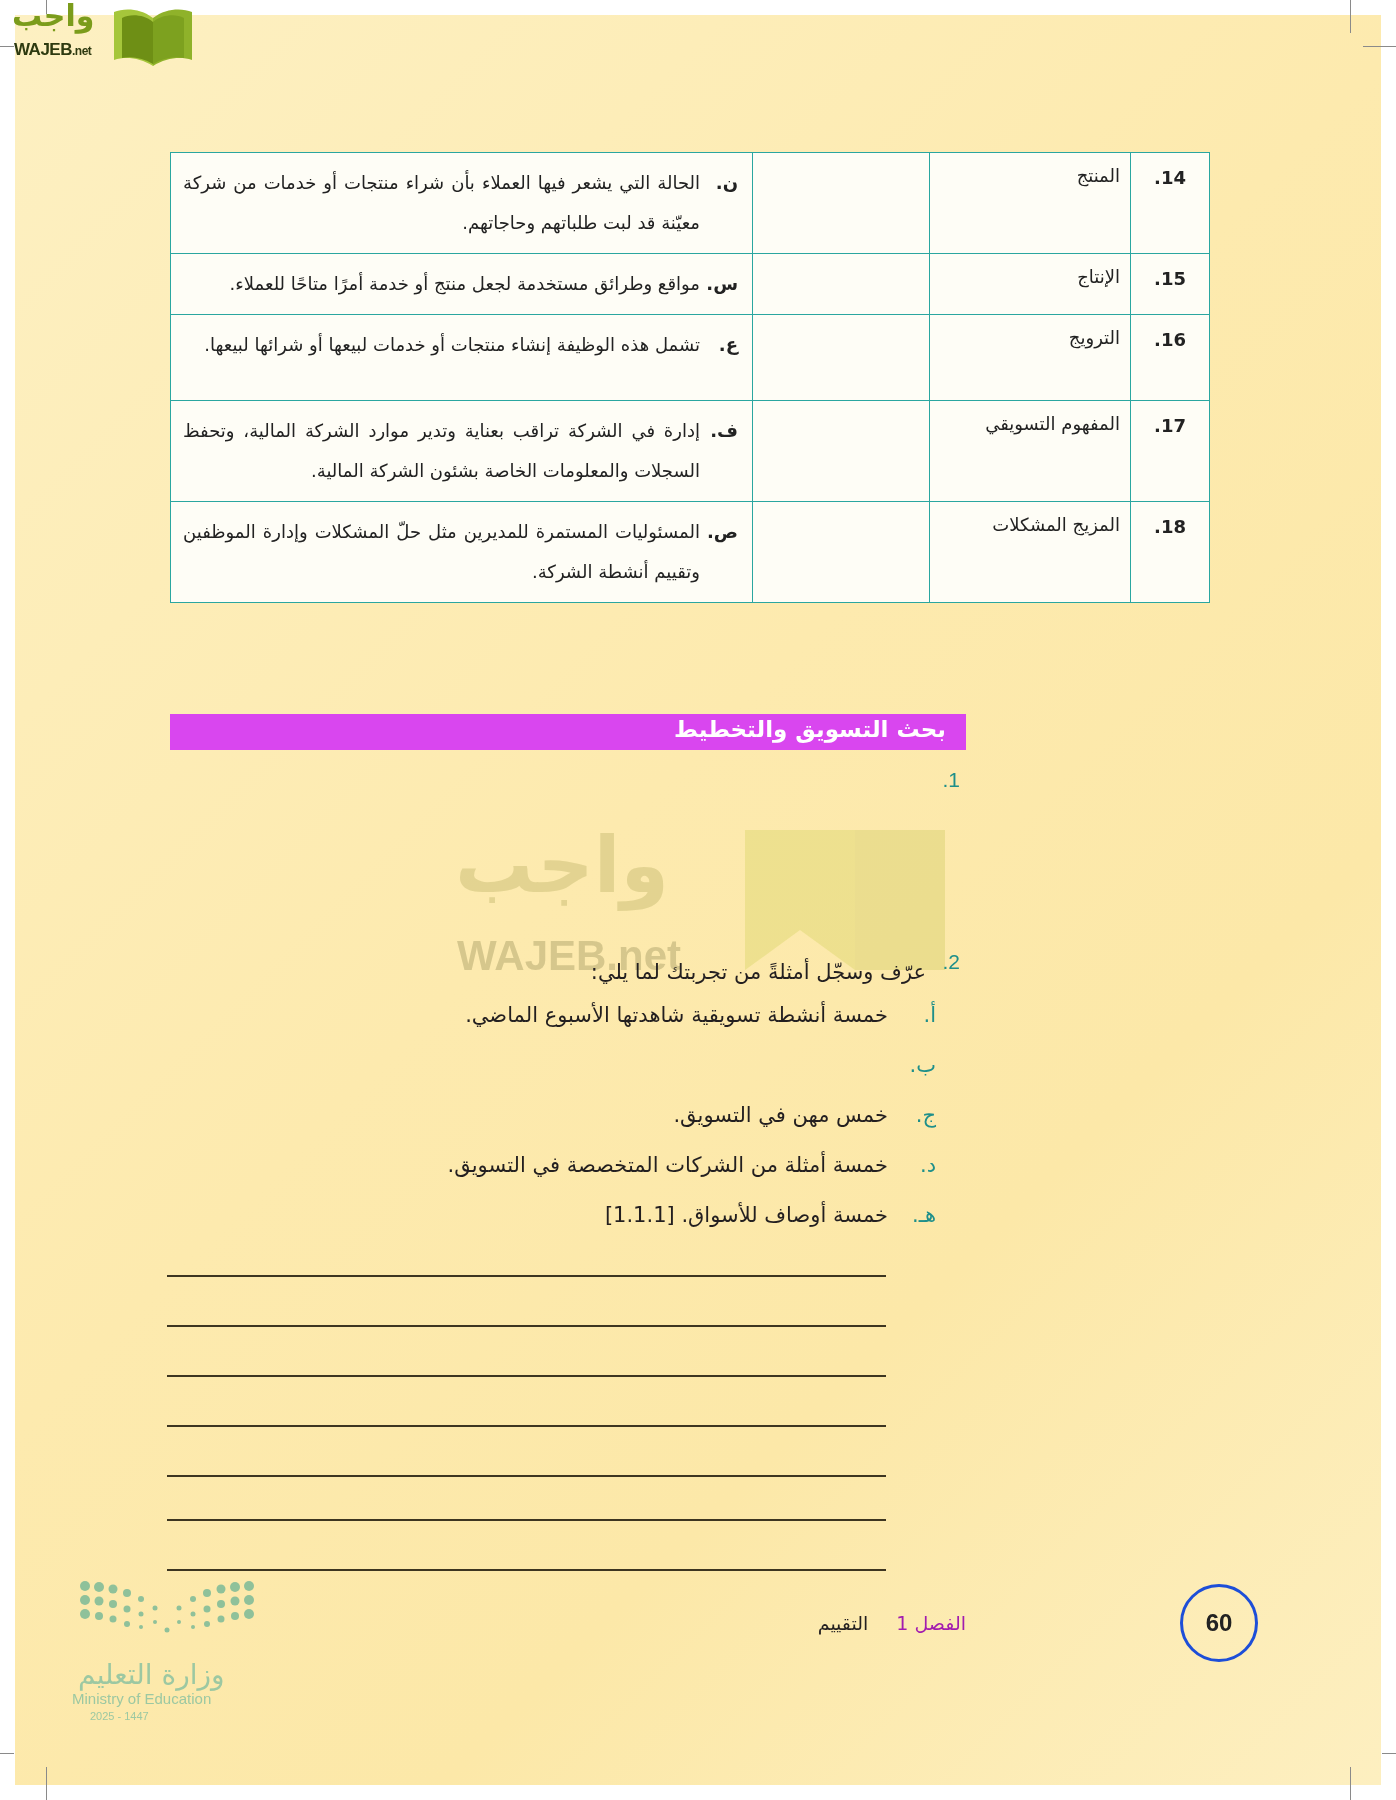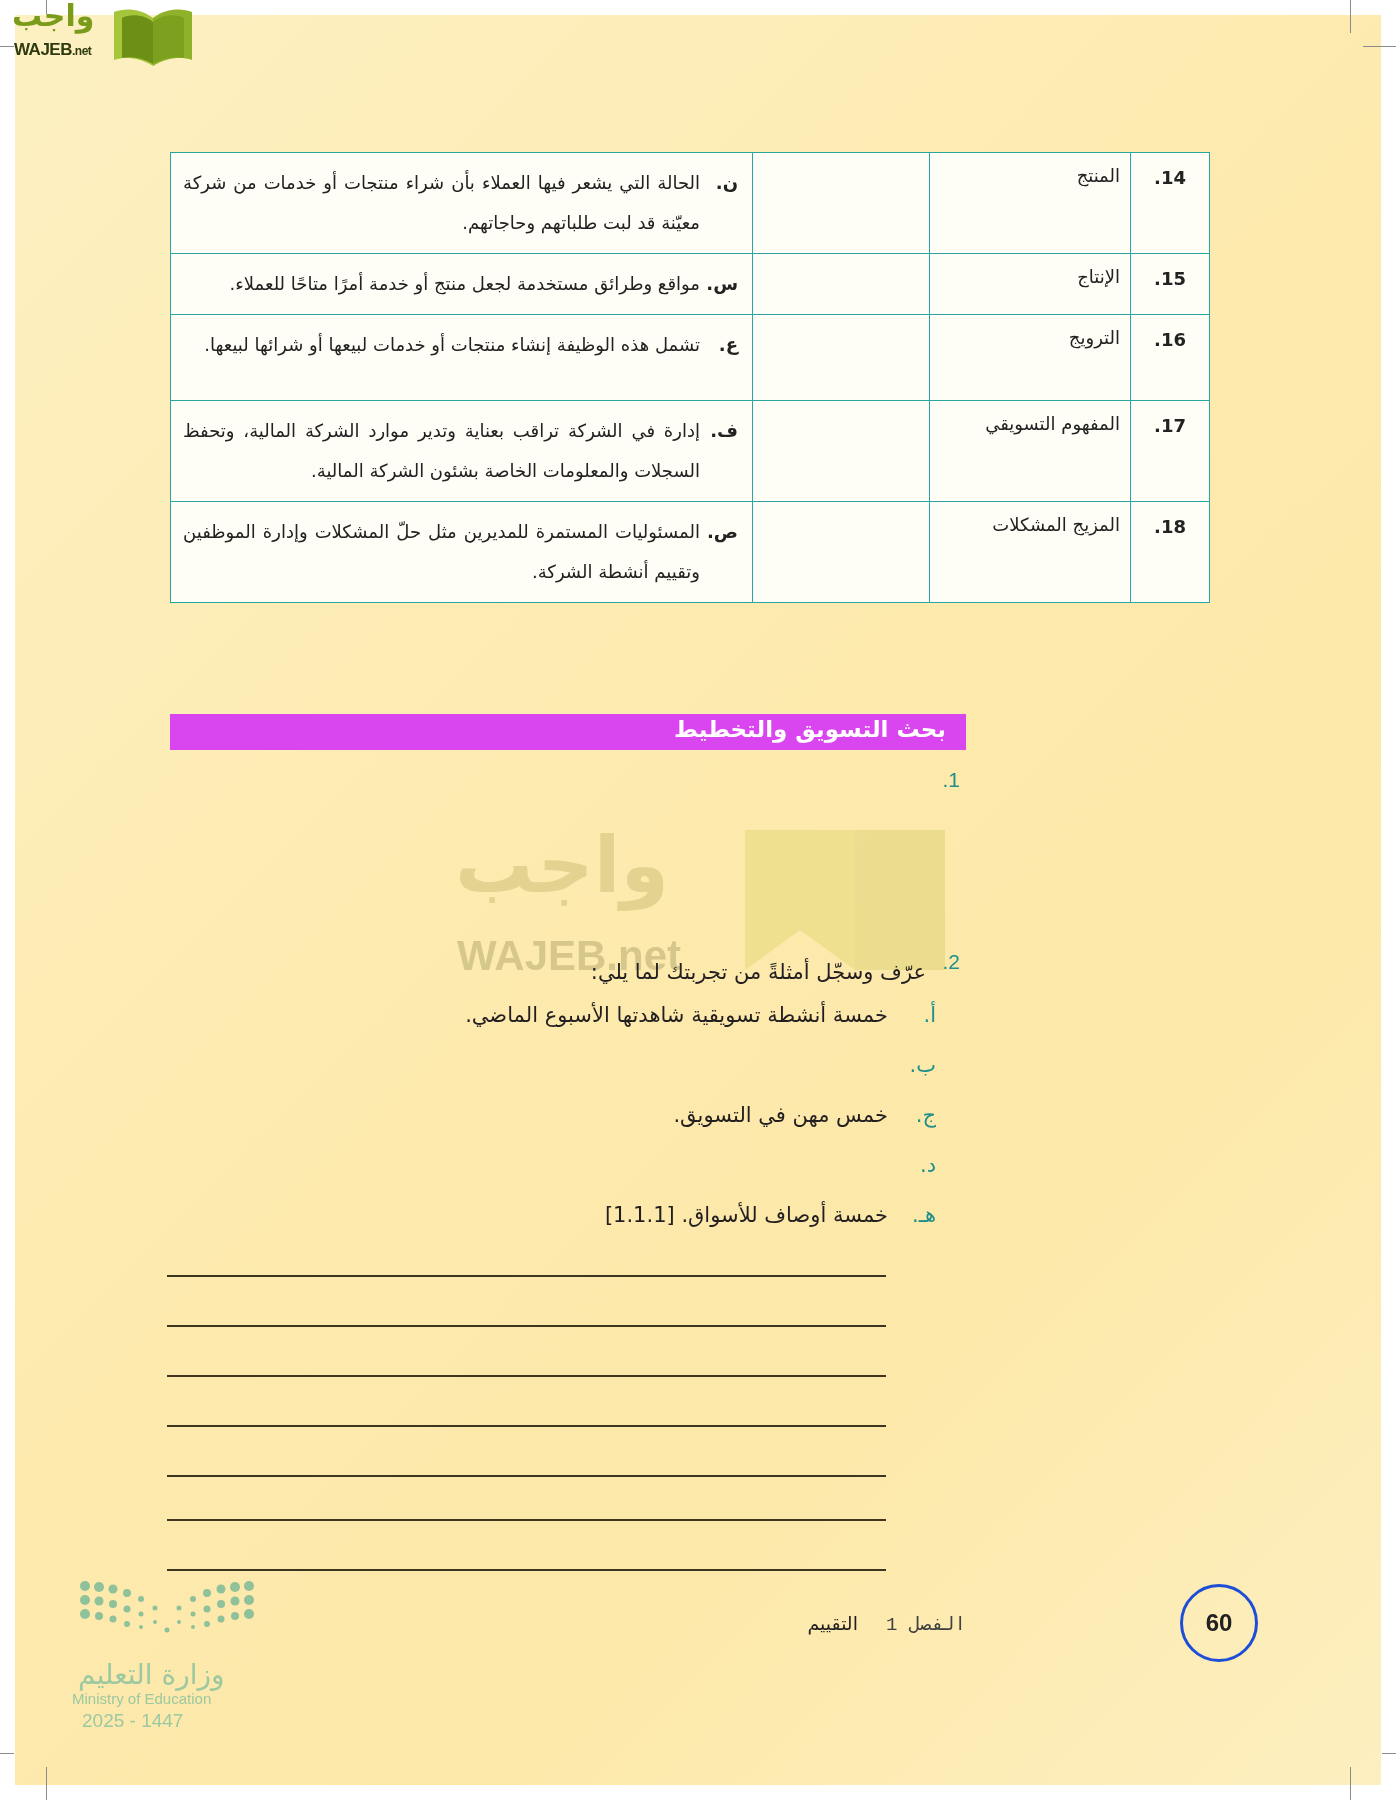--- a/index.html
+++ b/index.html
@@ -52,23 +52,23 @@
   .q .body { position: absolute; right: 34px; top: 0; left: 0; line-height: 44px; text-align: justify; }
   .sub { position: absolute; direction: rtl; font-size: 21px; color: #231f20; font-family: "DejaVu Sans", sans-serif; }
   .sub .lt { position: absolute; right: 0; top: 0; color: #1e8f8a; }
   .sub .tx { position: absolute; right: 48px; top: 0; white-space: nowrap; }
   .ans-line { position: absolute; left: 167px; width: 719px; height: 2px; background: #3d3520; }
 
   
   .moe { position: absolute; left: 72px; top: 1578px; width: 190px; text-align: center; }
   .moe-ar { position: absolute; left: 6px; top: 80px; font-size: 28px; color: #9cc8a2; font-family: "DejaVu Sans", sans-serif; direction: rtl; }
   .moe-en { position: absolute; left: 0; top: 112px; font-size: 15px; color: #9cc8a2; font-family: "Liberation Sans", sans-serif; white-space: nowrap; }
-  .moe-yr { position: absolute; left: 10px; top: 132px; font-size: 19px; color: #9cc8a2; font-family: "Liberation Sans", sans-serif; }
+  .moe-yr { position: absolute; left: 18px; top: 132px; font-size: 11px; color: #9cc8a2; font-family: "Liberation Sans", sans-serif; }
   .foot-ch { position: absolute; right: 430px; top: 1612px; direction: rtl; font-size: 19px; font-family: "DejaVu Sans", sans-serif; white-space: nowrap; }
-  .foot-ch .ch { color: #404040; font-family: Liberation Mono, monospace; }
+  .foot-ch .ch { color: #a21caf; }
   .foot-ch .sect { color: #231f20; margin-right: 22px; }
   .page-num {
     position: absolute; left: 1180px; top: 1584px; width: 72px; height: 72px;
     border: 3px solid #1d4ed8; border-radius: 50%;
     display: flex; align-items: center; justify-content: center;
     font: bold 24px "Liberation Sans", sans-serif; color: #222;
   }
   .wm { position: absolute; pointer-events: none; }
 </style>
 </head>
@@ -184,20 +184,21 @@
 </div>
 <div class="sub" style="left:300px;top:1053px;width:636px;height:40px;">
   <span class="lt">ب.</span>
 </div>
 <div class="sub" style="left:300px;top:1103px;width:636px;height:40px;">
   <span class="lt">ج.</span>
   <span class="tx">خمس مهن في التسويق.</span>
 </div>
 <div class="sub" style="left:300px;top:1153px;width:636px;height:40px;">
   <span class="lt">د.</span>
+  <span class="tx">خمسة أمثلة من الشركات المتخصصة في التسويق.</span>
 </div>
 <div class="sub" style="left:300px;top:1203px;width:636px;height:40px;">
   <span class="lt">هـ.</span>
   <span class="tx">خمسة أوصاف للأسواق. [1.1.1]</span>
 </div>
 
 <div class="ans-line" style="top:1275px"></div>
 <div class="ans-line" style="top:1325px"></div>
 <div class="ans-line" style="top:1375px"></div>
 <div class="ans-line" style="top:1425px"></div>

